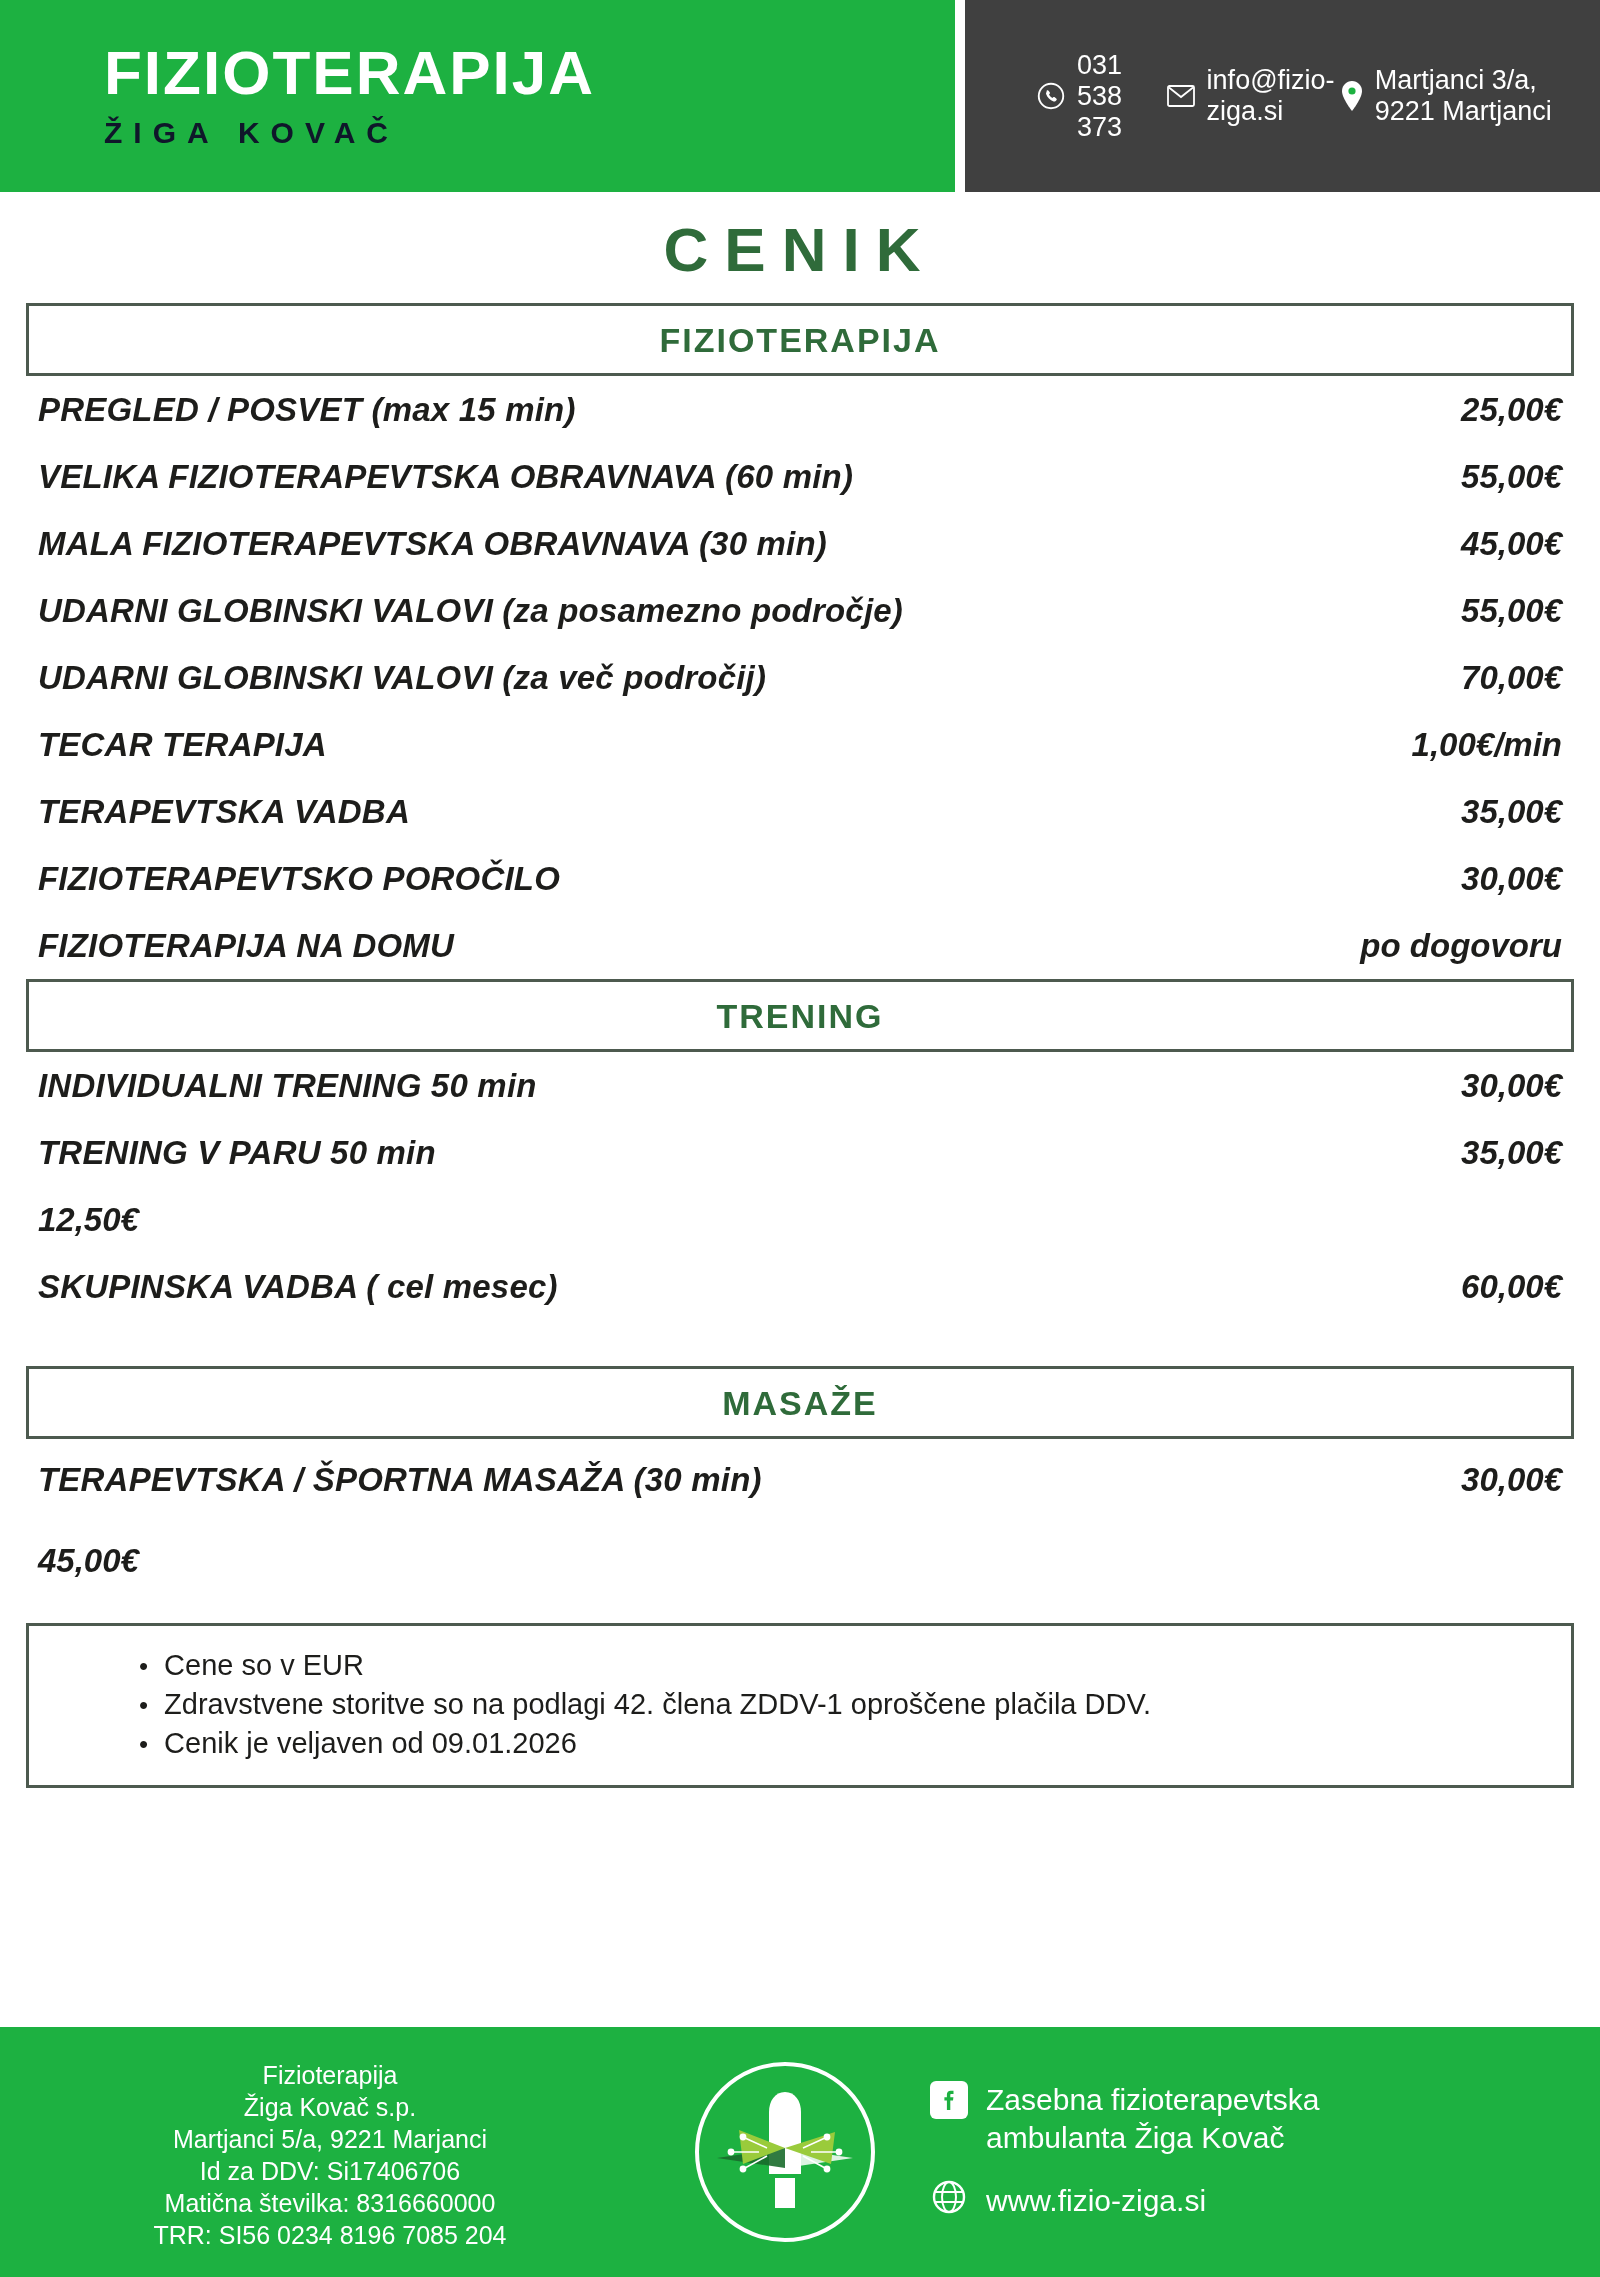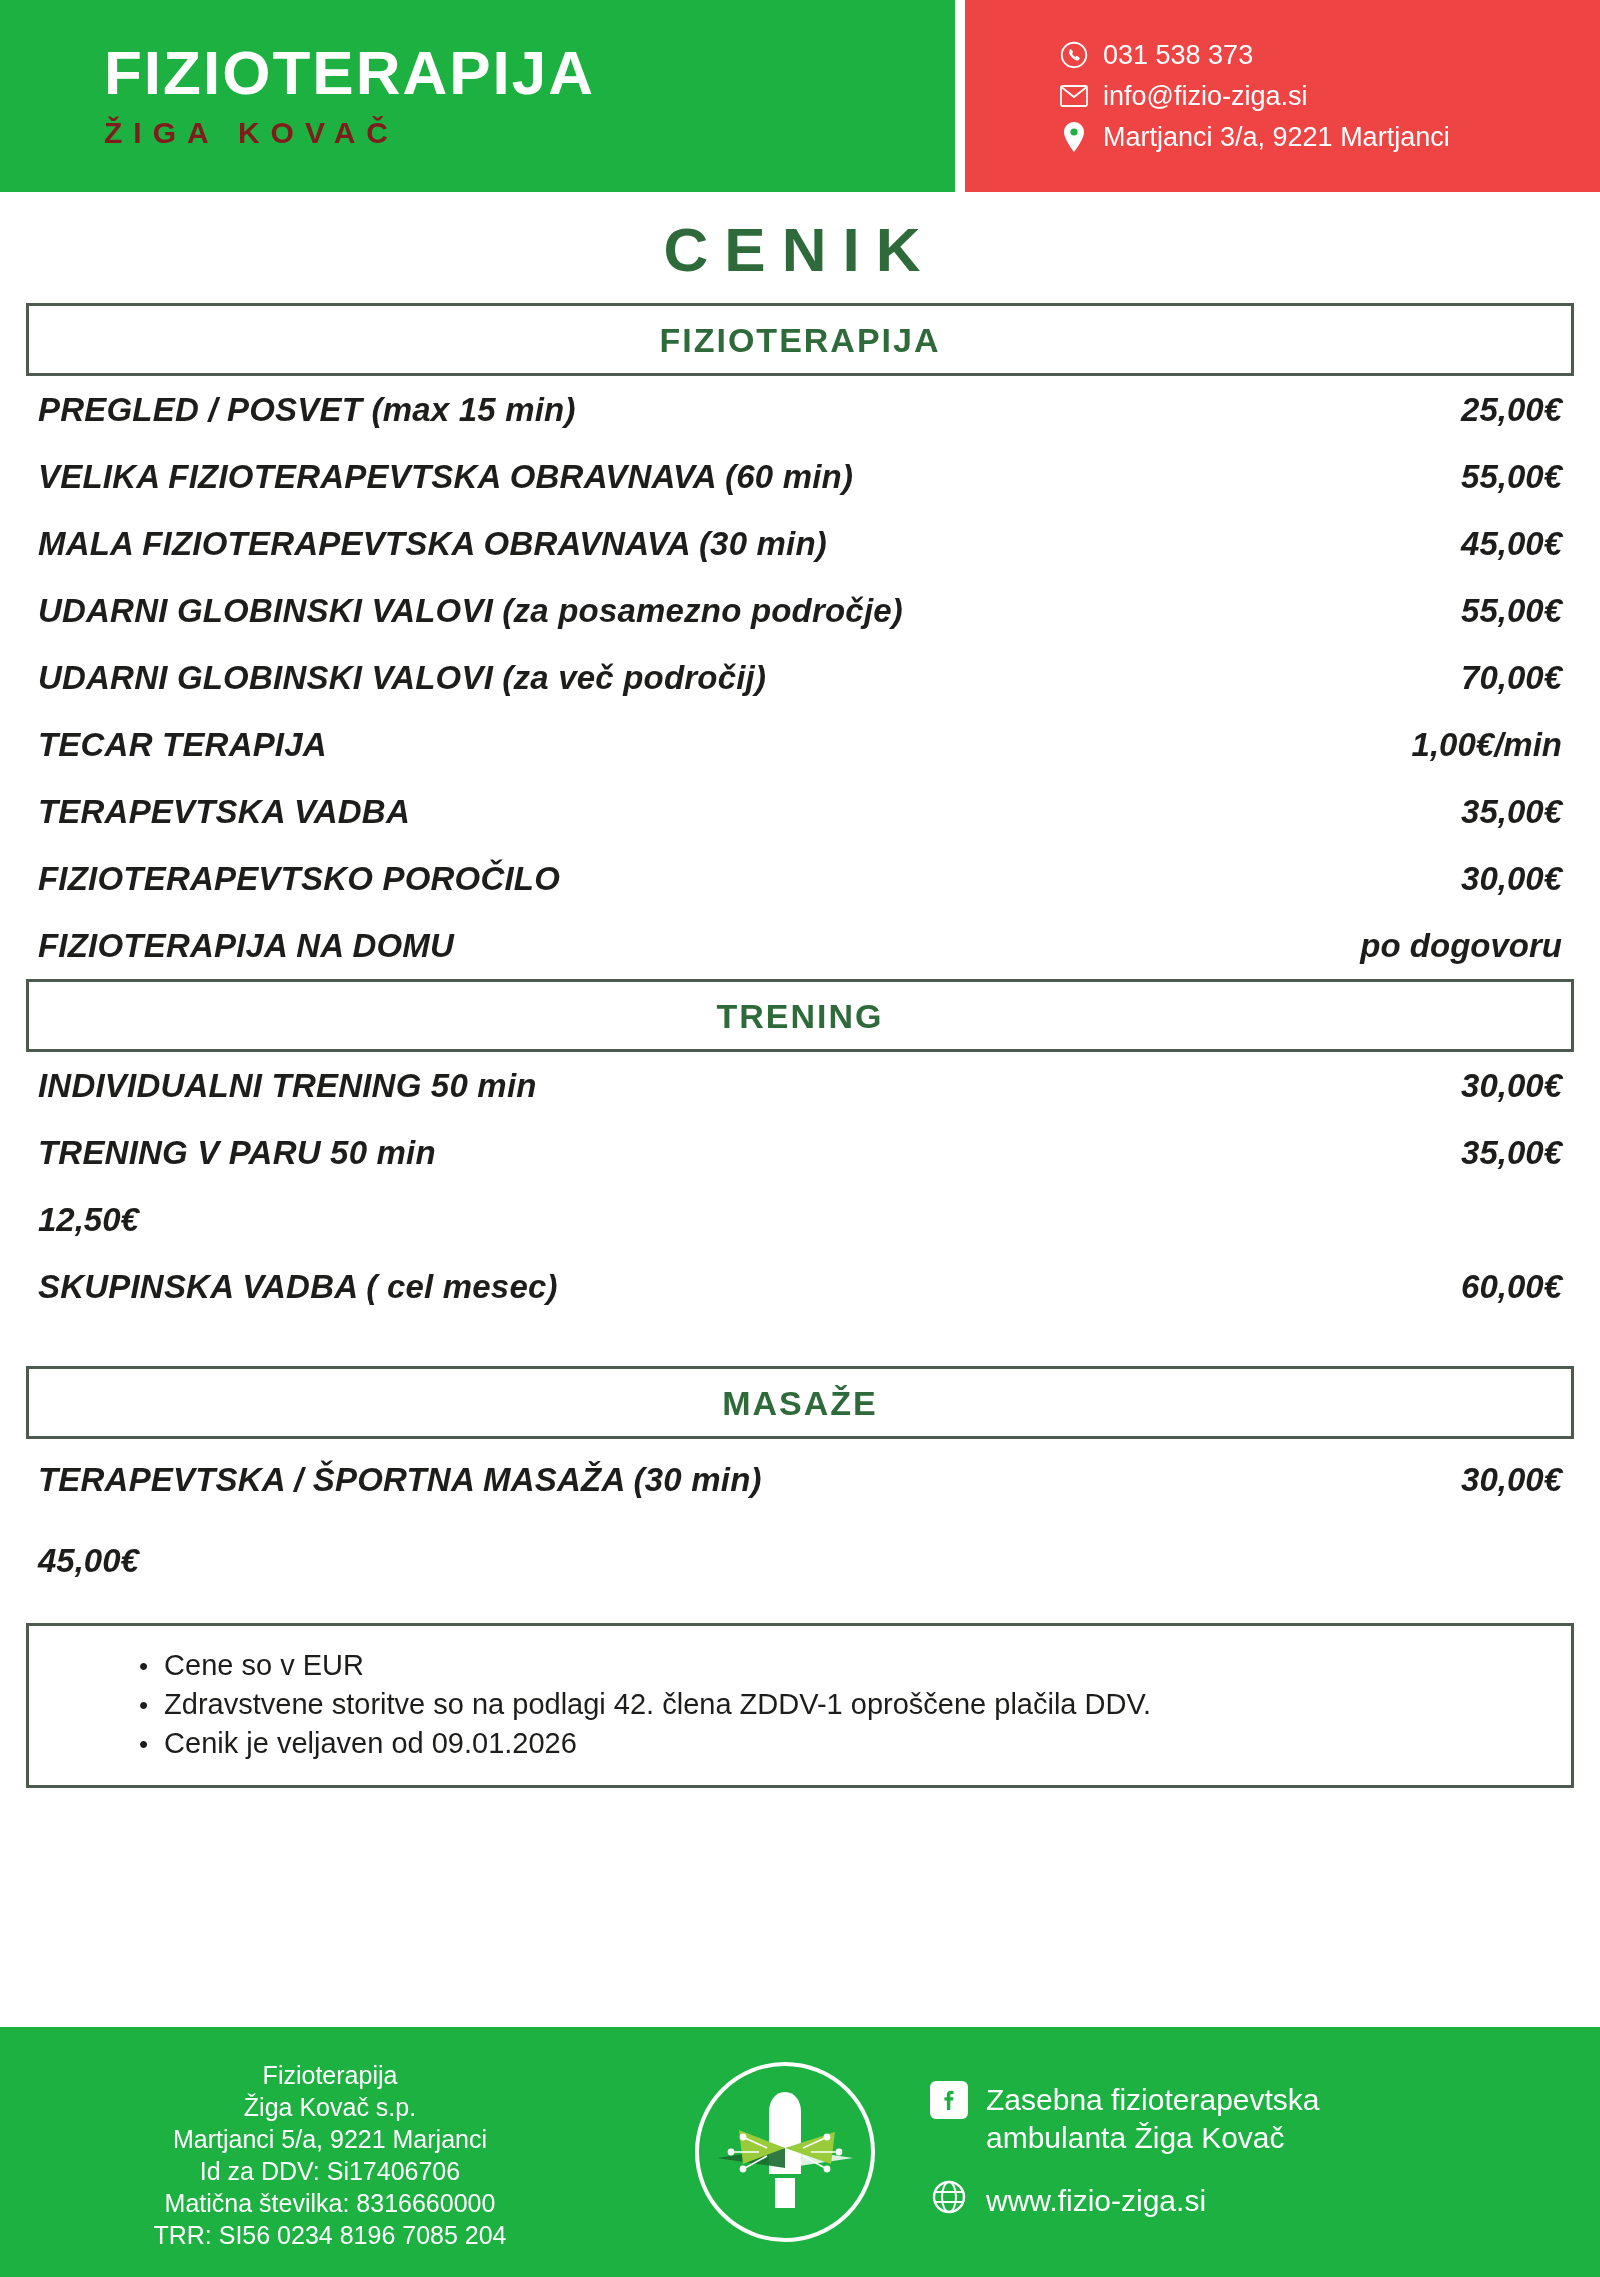--- a/index.html
+++ b/index.html
@@ -33,37 +33,37 @@
     box-sizing: border-box;
   }
   .brand-title {
     color: #ffffff;
     font-size: 62px;
     font-weight: bold;
     letter-spacing: 2px;
     line-height: 1;
   }
   .brand-sub {
-    color: #7f1d1d;
+    color: #0f172a;
     font-size: 30px;
     font-weight: bold;
     letter-spacing: 11px;
     margin-top: 12px;
   }
   .header-gap {
     width: 10px;
     background: #ffffff;
   }
   .header-right {
     flex: 1;
-    background: #ef4444;
-    display: flex;
-    flex-direction: column;
+    background: #404040;
+    display: flex;
+    flex-direction: row;
     justify-content: center;
-    padding-left: 92px;
+    padding-left: 72px;
     box-sizing: border-box;
   }
   .contact-line {
     display: flex;
     align-items: center;
     color: #ffffff;
     font-size: 27px;
     margin: 5px 0;
   }
   .contact-icon {

